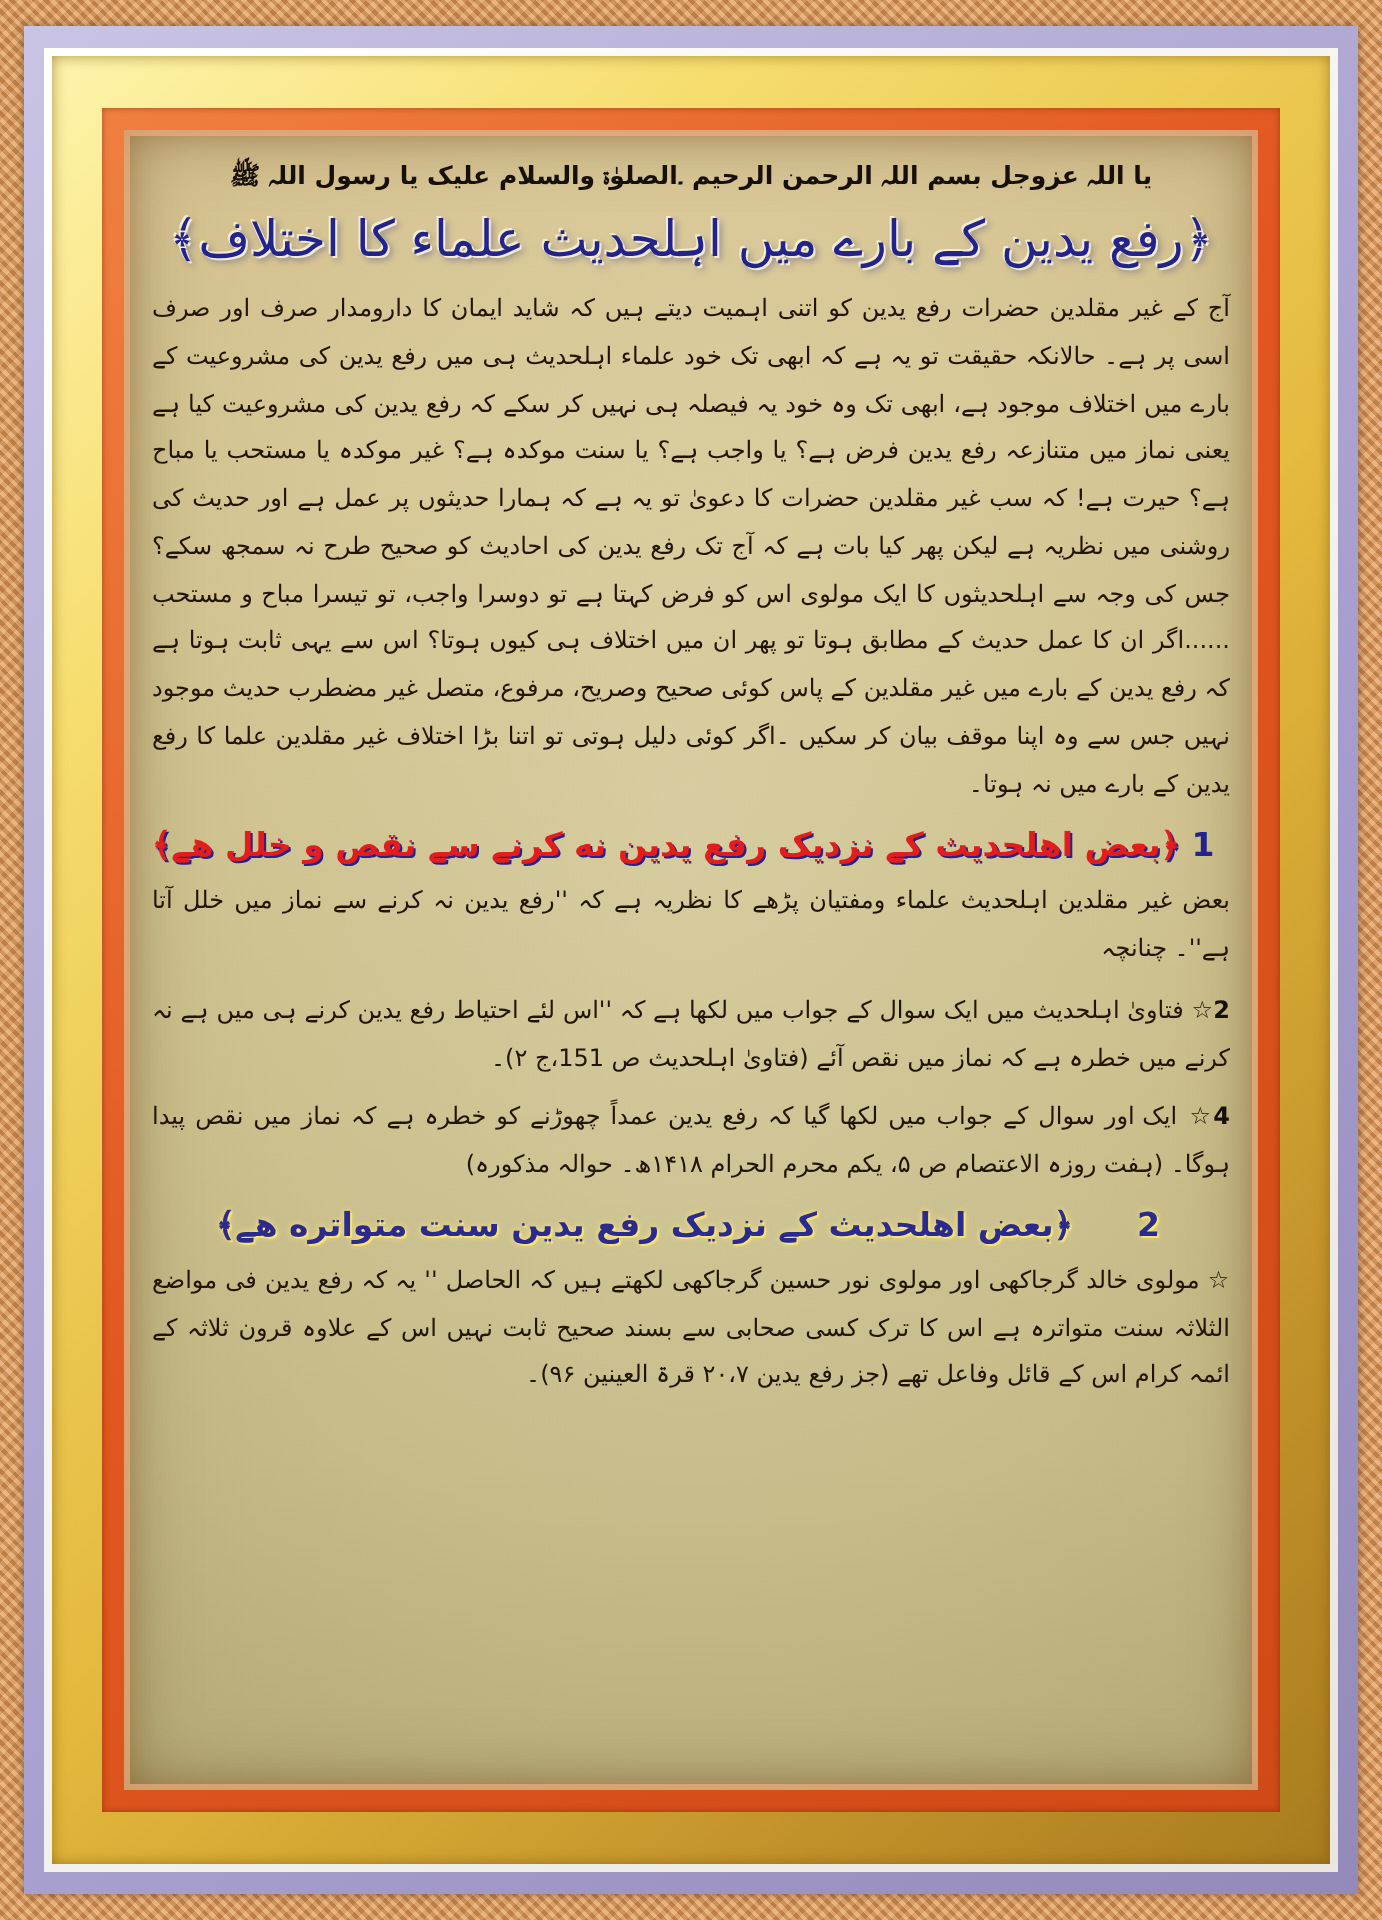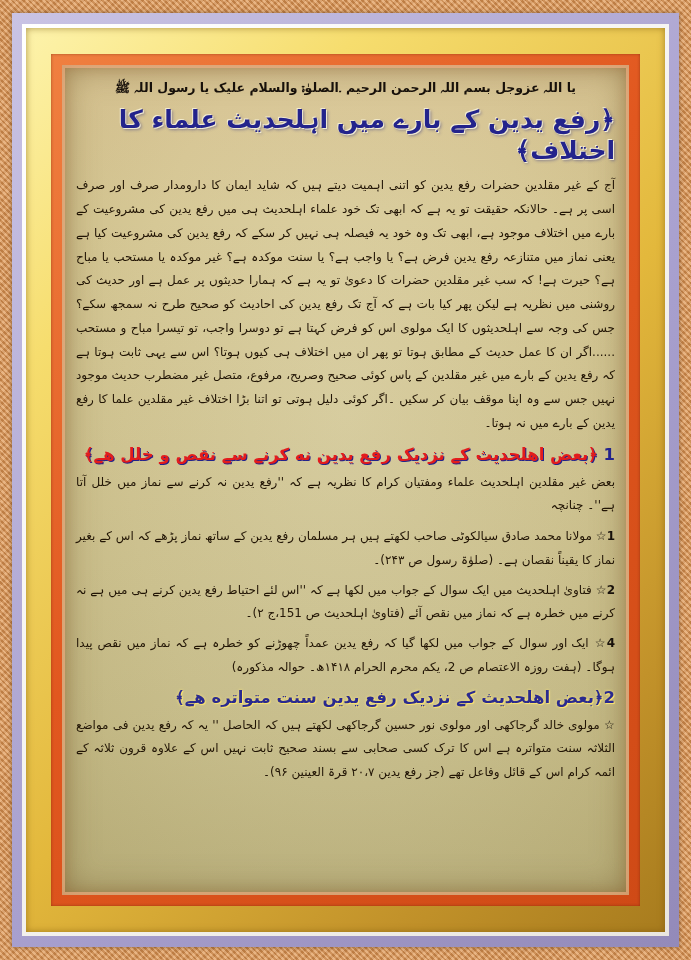--- a/index.html
+++ b/index.html
@@ -49,42 +49,43 @@
       inset 0 0 14px rgba(150,70,20,.35),
       inset 0 0 34px rgba(105,80,35,.55);
     direction:rtl;
   }
   
   .bismillah{
     text-align:center;color:#17100a;font-size:12.5px;font-weight:bold;
     letter-spacing:0;margin:2px 0 6px 0;line-height:1.5;
   }
   .doc-title{
-    margin:0 0 8px 0;
-    font-size:25px;font-weight:bold;color:#23238c;
+    margin:0 0 8px 0;text-align:center;
+    font-size:25px;font-weight:normal;color:#23238c;
     text-shadow:1px 1px 0 #f2ecd2, -1px -1px 0 #f2ecd2, 2px 2px 3px rgba(60,60,130,.45);
     line-height:1.25;
   }
   .body-par{
     margin:0 0 7px 0;
     font-size:12px;line-height:1.98;color:#221505;
     text-align:justify;
   }
   .section-heading{
-    margin:4px 0 5px 0;text-align:right;
+    margin:4px 0 5px 0;text-align:left;
     font-size:16.5px;font-weight:bold;line-height:1.4;
   }
   .section-heading .h-num{color:#23238c;}
   .sh-red .h-text{
     color:#e31c1c;
     text-shadow:1px 1px 0 #23238c;
   }
   .sh-blue .h-text, .sh-blue .h-num{
     color:#2a2a8f;
     text-shadow:0 0 3px #ffe97a, 1px 1px 0 #f6df6f;
+    margin-left:32px;
   }
   .point{margin-bottom:6px;}
   .point .marker{font-weight:bold;color:#17100a;}
 </style>
 </head>
 <body>
 
 <div class="page">
   <div class="frame frame-lavender">
     <div class="frame frame-white">
@@ -96,33 +97,29 @@
 
             <h1 class="doc-title">﴿رفع یدین کے بارے میں اہلحدیث علماء کا اختلاف﴾</h1>
 
             <p class="body-par">آج کے غیر مقلدین حضرات رفع یدین کو اتنی اہمیت دیتے ہیں کہ شاید ایمان کا دارومدار صرف اور صرف اسی پر ہے۔ حالانکہ حقیقت تو یہ ہے کہ ابھی تک خود علماء اہلحدیث ہی میں رفع یدین کی مشروعیت کے بارے میں اختلاف موجود ہے، ابھی تک وہ خود یہ فیصلہ ہی نہیں کر سکے کہ رفع یدین کی مشروعیت کیا ہے یعنی نماز میں متنازعہ رفع یدین فرض ہے؟ یا واجب ہے؟ یا سنت موکدہ ہے؟ غیر موکدہ یا مستحب یا مباح ہے؟ حیرت ہے! کہ سب غیر مقلدین حضرات کا دعویٰ تو یہ ہے کہ ہمارا حدیثوں پر عمل ہے اور حدیث کی روشنی میں نظریہ ہے لیکن پھر کیا بات ہے کہ آج تک رفع یدین کی احادیث کو صحیح طرح نہ سمجھ سکے؟ جس کی وجہ سے اہلحدیثوں کا ایک مولوی اس کو فرض کہتا ہے تو دوسرا واجب، تو تیسرا مباح و مستحب ......اگر ان کا عمل حدیث کے مطابق ہوتا تو پھر ان میں اختلاف ہی کیوں ہوتا؟ اس سے یہی ثابت ہوتا ہے کہ رفع یدین کے بارے میں غیر مقلدین کے پاس کوئی صحیح وصریح، مرفوع، متصل غیر مضطرب حدیث موجود نہیں جس سے وہ اپنا موقف بیان کر سکیں ۔اگر کوئی دلیل ہوتی تو اتنا بڑا اختلاف غیر مقلدین علما کا رفع یدین کے بارے میں نہ ہوتا۔</p>
 
             <h2 class="section-heading sh-red">
               <span class="h-num">1</span>
               <span class="h-text">﴿بعض اهلحدیث کے نزدیک رفع یدین نه کرنے سے نقص و خلل هے﴾</span>
             </h2>
 
-            <p class="body-par">بعض غیر مقلدین اہلحدیث علماء ومفتیان کرام کا نظریہ ہے کہ ''رفع یدین نہ کرنے سے نماز میں خلل آتا ہے''۔ چنانچہ</p>
+            <p class="body-par">بعض غیر مقلدین اہلحدیث علماء ومفتیان پڑھے کا نظریہ ہے کہ ''رفع یدین نہ کرنے سے نماز میں خلل آتا ہے''۔ چنانچہ</p>
 
-            <p class="body-par point">
-              <span class="marker">1☆</span>
-              <span>مولانا محمد صادق سیالکوٹی صاحب لکھتے ہیں ہر مسلمان رفع یدین کے ساتھ نماز پڑھے کہ اس کے بغیر نماز کا یقیناً نقصان ہے۔ (صلوٰۃ رسول ص ۲۴۳)۔</span>
-            </p>
             <p class="body-par point">
               <span class="marker">2☆</span>
               <span>فتاویٰ اہلحدیث میں ایک سوال کے جواب میں لکھا ہے کہ ''اس لئے احتیاط رفع یدین کرنے ہی میں ہے نہ کرنے میں خطرہ ہے کہ نماز میں نقص آئے (فتاویٰ اہلحدیث ص 151،ج ۲)۔</span>
             </p>
             <p class="body-par point">
               <span class="marker">4☆</span>
-              <span>ایک اور سوال کے جواب میں لکھا گیا کہ رفع یدین عمداً چھوڑنے کو خطرہ ہے کہ نماز میں نقص پیدا ہوگا۔ (ہفت روزہ الاعتصام ص 2، یکم محرم الحرام ۱۴۱۸ھ۔ حوالہ مذکورہ)</span>
+              <span>ایک اور سوال کے جواب میں لکھا گیا کہ رفع یدین عمداً چھوڑنے کو خطرہ ہے کہ نماز میں نقص پیدا ہوگا۔ (ہفت روزہ الاعتصام ص ۵، یکم محرم الحرام ۱۴۱۸ھ۔ حوالہ مذکورہ)</span>
             </p>
 
             <h2 class="section-heading sh-blue">
               <span class="h-num">2</span><span class="h-text">﴿بعض اهلحدیث کے نزدیک رفع یدین سنت متواتره هے﴾</span>
             </h2>
 
             <p class="body-par point">
               <span class="marker">☆</span>
               <span>مولوی خالد گرجاکھی اور مولوی نور حسین گرجاکھی لکھتے ہیں کہ الحاصل '' یہ کہ رفع یدین فی مواضع الثلاثہ سنت متواترہ ہے اس کا ترک کسی صحابی سے بسند صحیح ثابت نہیں اس کے علاوہ قرون ثلاثہ کے ائمہ کرام اس کے قائل وفاعل تھے (جز رفع یدین ۲۰،۷ قرۃ العینین ۹۶)۔</span>
             </p>

